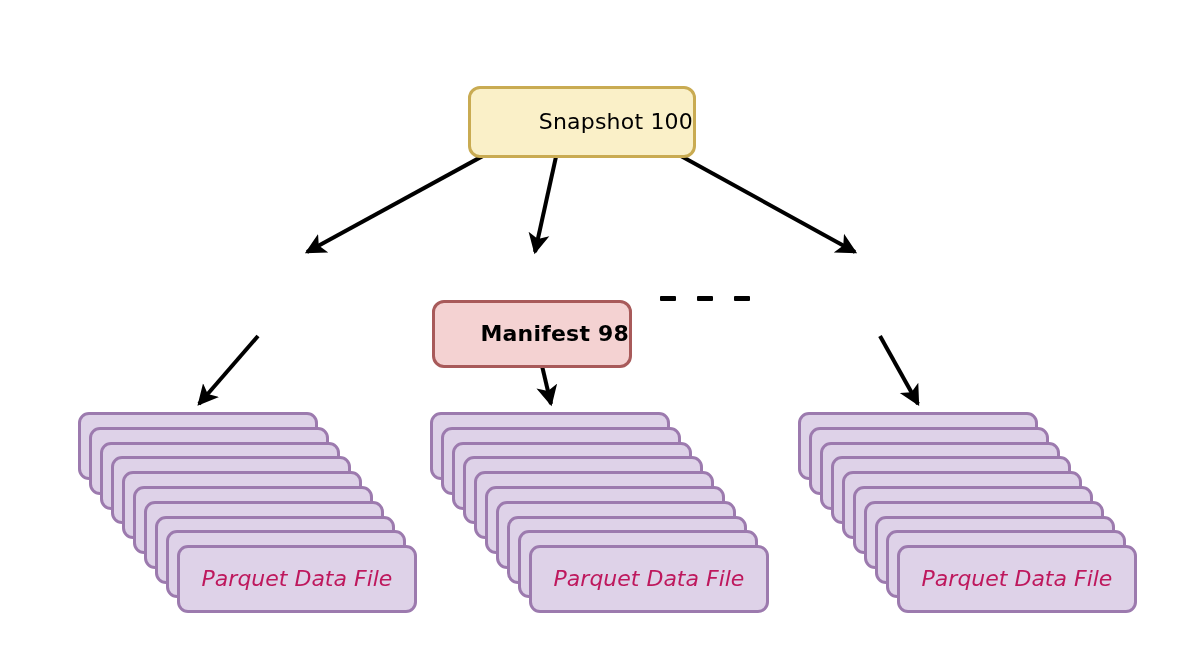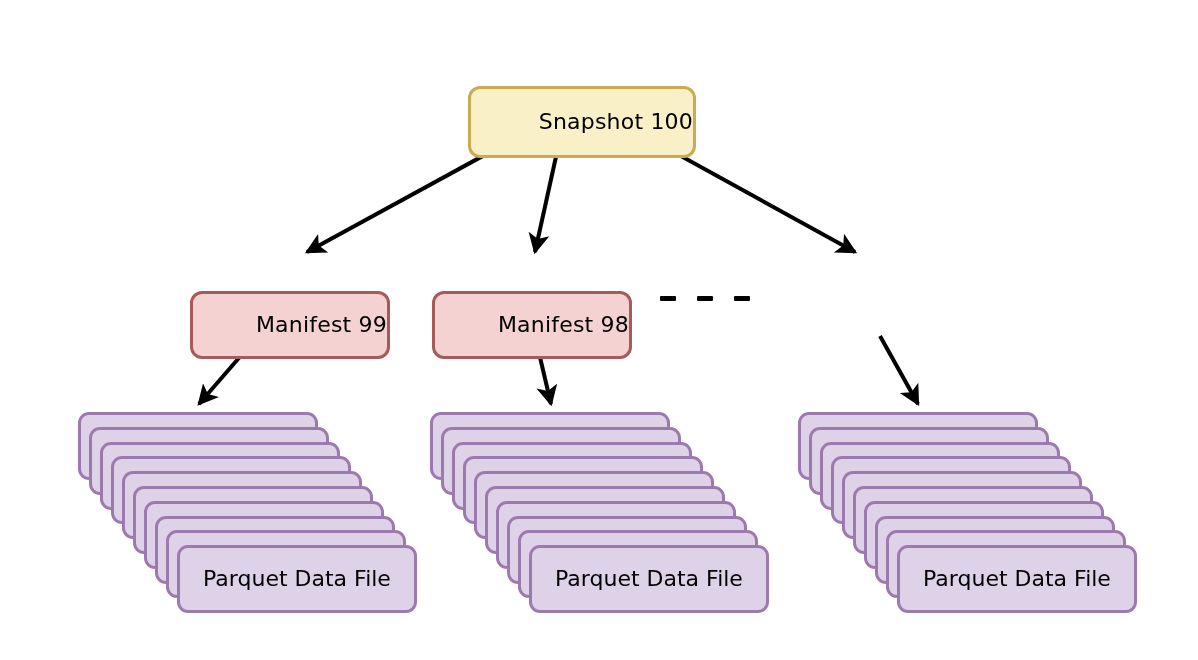--- a/index.html
+++ b/index.html
@@ -64,21 +64,21 @@
     border-color: #c9ab52;
   }
 
   .node-manifest {
     width: 200px;
     height: 68px;
     background: #f4d2d2;
     border-color: #a85a5a;
   }
   .node-manifest-99 { left: 190px; top: 263px; }
-  .node-manifest-98 { left: 432px; top: 263px; }
+  .node-manifest-98 { left: 432px; top: 272px; font-weight: bold; }
   .node-manifest-1  { left: 763px; top: 263px; }
 
   
   .dots {
     position: absolute;
     left: 660px;
     top: 283px;
     width: 90px;
     height: 30px;
     display: flex;
@@ -114,22 +114,23 @@
     background: #ded2e8;
   }
   .stack .card-front {
     display: flex;
     align-items: center;
     justify-content: center;
   }
   .stack .card-front .label {
     font-size: 22px;
     line-height: 1;
-    color: #000000;
+    color: #be185d;
     white-space: nowrap;
+    font-style: italic;
   }
 </style>
 </head>
 <body>
 
 <div id="canvas">
 
   <svg id="edges" viewBox="0 0 1198 660" width="1198" height="660" xmlns="http://www.w3.org/2000/svg">
     <defs>
       <marker id="arrowhead" markerWidth="6" markerHeight="6" refX="4.6" refY="3" orient="auto" markerUnits="strokeWidth">
@@ -147,23 +148,20 @@
 
     <line x1="535" y1="336" x2="551" y2="404" stroke="#000000" stroke-width="4" marker-end="url(#arrowhead)"></line>
 
     <line x1="880" y1="336" x2="918" y2="404" stroke="#000000" stroke-width="4" marker-end="url(#arrowhead)"></line>
   </svg>
 
   <div class="node node-snapshot">
     <span class="label">Snapshot 100</span>
   </div>
 
-  <div class="node node-manifest node-manifest-99">
-    <span class="label">Manifest 99</span>
-  </div>
 
   <div class="node node-manifest node-manifest-98">
     <span class="label">Manifest 98</span>
   </div>
 
   <div class="dots">
     <span class="dash"></span>
     <span class="dash"></span>
     <span class="dash"></span>
   </div>

